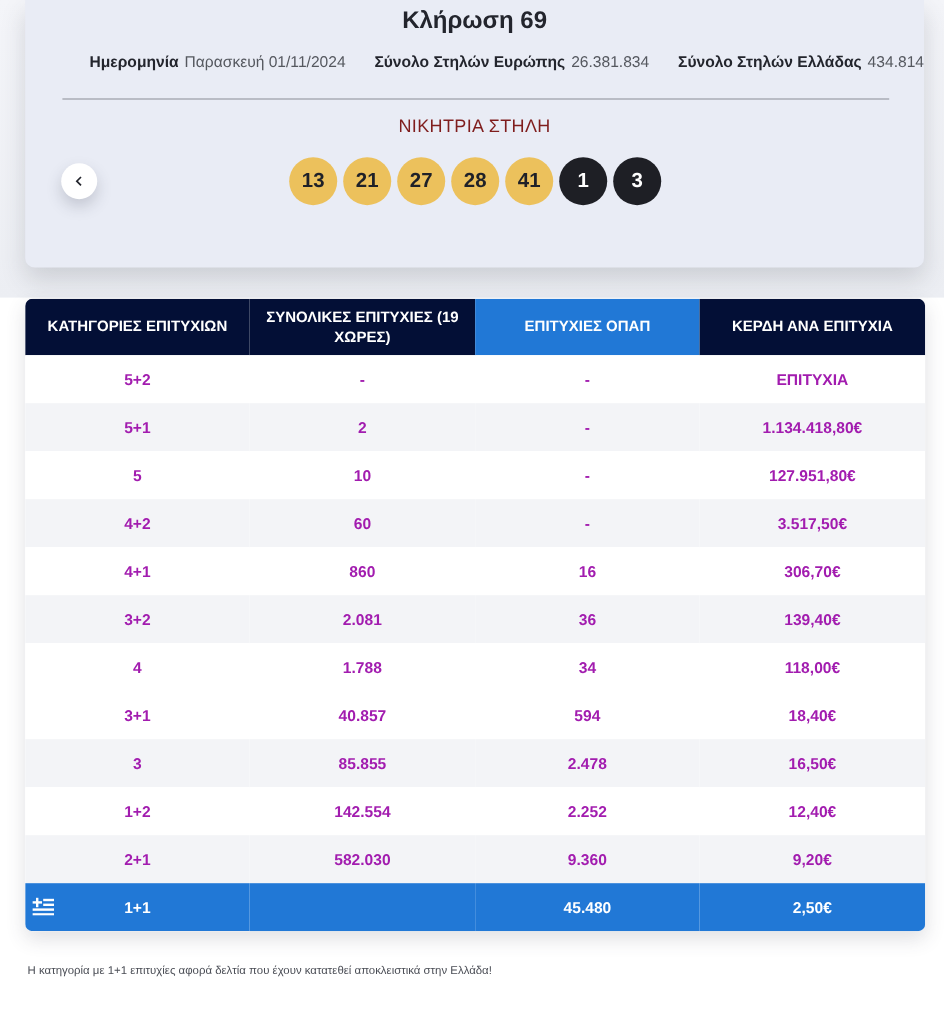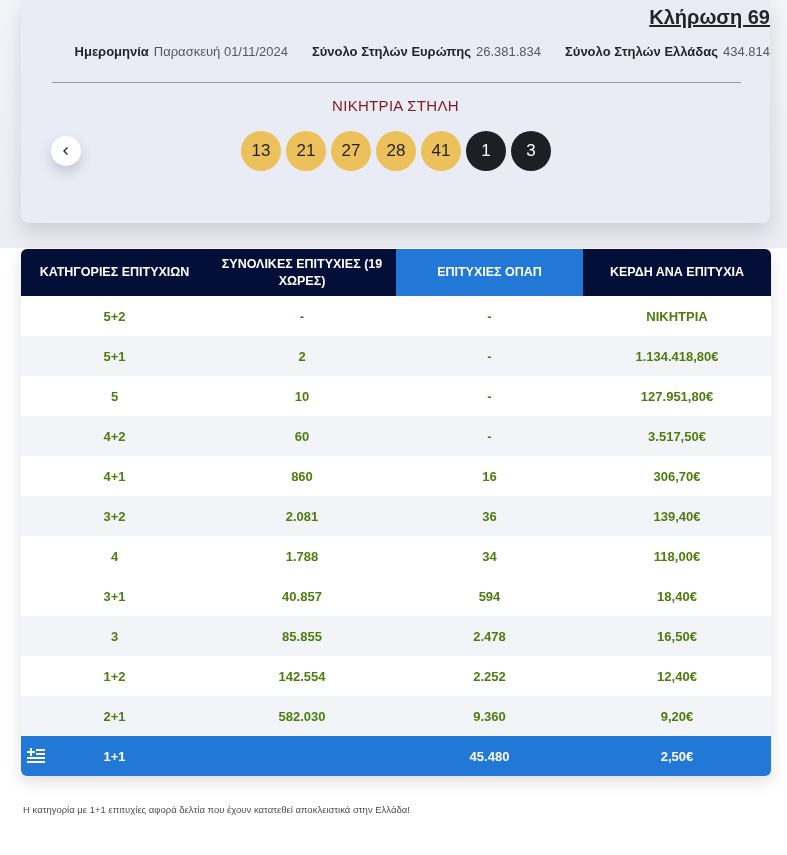--- a/index.html
+++ b/index.html
@@ -15,21 +15,21 @@
     background: linear-gradient(to bottom, #f4f5f9 0%, #eceef3 100%);
   }
   .card {
     position: absolute; left: 21px; top: 0; width: 749px; height: 223px;
     background: #e9ecf5;
     border-radius: 0 0 8px 8px;
     box-shadow: 0 10px 20px rgba(60, 64, 80, 0.18);
   }
   .draw-title {
     position: absolute; top: 6px; left: 0; width: 100%;
-    text-align: right; font-size: 20px; font-weight: bold; color: #23252d; text-decoration: underline;
+    text-align: center; font-size: 20px; font-weight: bold; color: #23252d;
   }
   .meta-row {
     position: absolute; top: 44px; left: 0; width: 100%;
     display: flex; justify-content: flex-end; gap: 24px;
     font-size: 13px; color: #23252d;
   }
   .meta-row .lbl { font-weight: bold; margin-right: 5px; }
   .meta-row .val { color: #55585f; }
   .divider {
     position: absolute; top: 82px; left: 31px; width: 689px; height: 1px;
@@ -46,40 +46,40 @@
     display: flex; align-items: center; justify-content: center;
     cursor: pointer;
   }
   .balls {
     position: absolute; top: 131px; left: 220px;
     display: flex; gap: 5px;
   }
   .ball {
     width: 40px; height: 40px; border-radius: 50%;
     display: flex; align-items: center; justify-content: center;
-    font-size: 17px; font-weight: normal;
+    font-size: 17px; font-weight: bold;
   }
   .ball.main { background: #ecc15c; color: #1f2128; }
   .ball.star { background: #1e1f25; color: #ffffff; }
 
   .table-wrap {
     position: absolute; left: 21px; top: 249px; width: 750px;
     border-radius: 6px; overflow: hidden;
     box-shadow: 0 6px 16px rgba(60,64,80,0.16);
   }
   table { border-collapse: collapse; width: 750px; table-layout: fixed; }
   th {
     height: 47px; background: #030f36; color: #ffffff;
     font-size: 12.5px; font-weight: bold; text-align: center;
     padding: 0 6px; line-height: 17px;
   }
   th.highlight { background: #2178d6; margin-top: 16px; }
   td {
     height: 40px; text-align: center; font-size: 13px; font-weight: bold;
-    color: #4d7c0f; padding: 0;
+    color: #a21caf; padding: 0;
   }
   tr.odd td { background: #ffffff; }
   tr.even td { background: #f3f4f7; }
   tr.greek td { background: #2178d6; color: #ffffff; }
   td.first { position: relative; }
   .flag-icon {
     position: absolute; left: 6px; top: 12px;
   }
   .footnote {
     position: absolute; left: 23px; top: 804px;
@@ -132,21 +132,21 @@
         <th>ΣΥΝΟΛΙΚΕΣ ΕΠΙΤΥΧΙΕΣ (19 ΧΩΡΕΣ)</th>
         <th class="highlight">ΕΠΙΤΥΧΙΕΣ ΟΠΑΠ</th>
         <th>ΚΕΡΔΗ ΑΝΑ ΕΠΙΤΥΧΙΑ</th>
       </tr>
     </thead>
     <tbody>
       <tr class="odd">
         <td>5+2</td>
         <td>-</td>
         <td>-</td>
-        <td>ΝΙΚΗΤΡΙΑ</td>
+        <td>ΕΠΙΤΥΧΙΑ</td>
       </tr>
       <tr class="even">
         <td>5+1</td>
         <td>2</td>
         <td>-</td>
         <td>1.134.418,80€</td>
       </tr>
       <tr class="odd">
         <td>5</td>
         <td>10</td>

